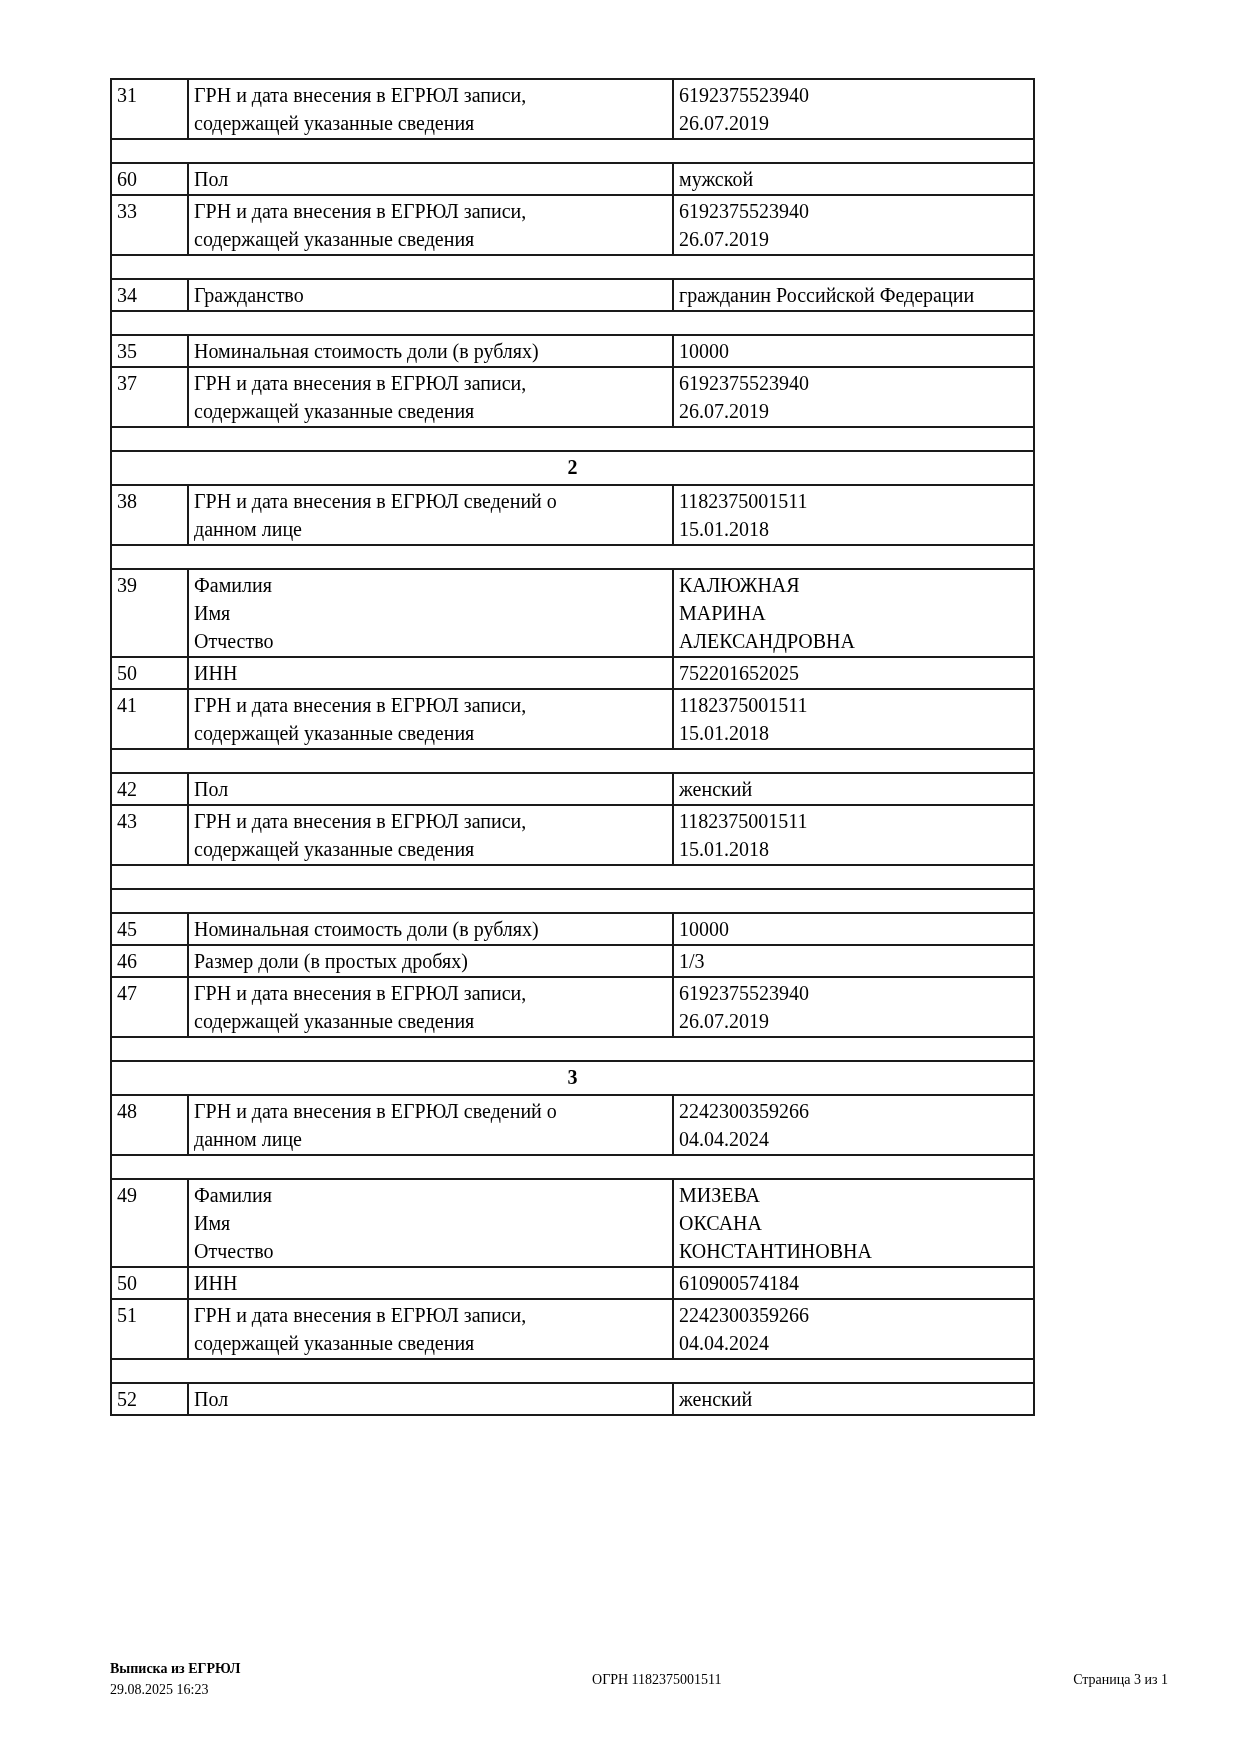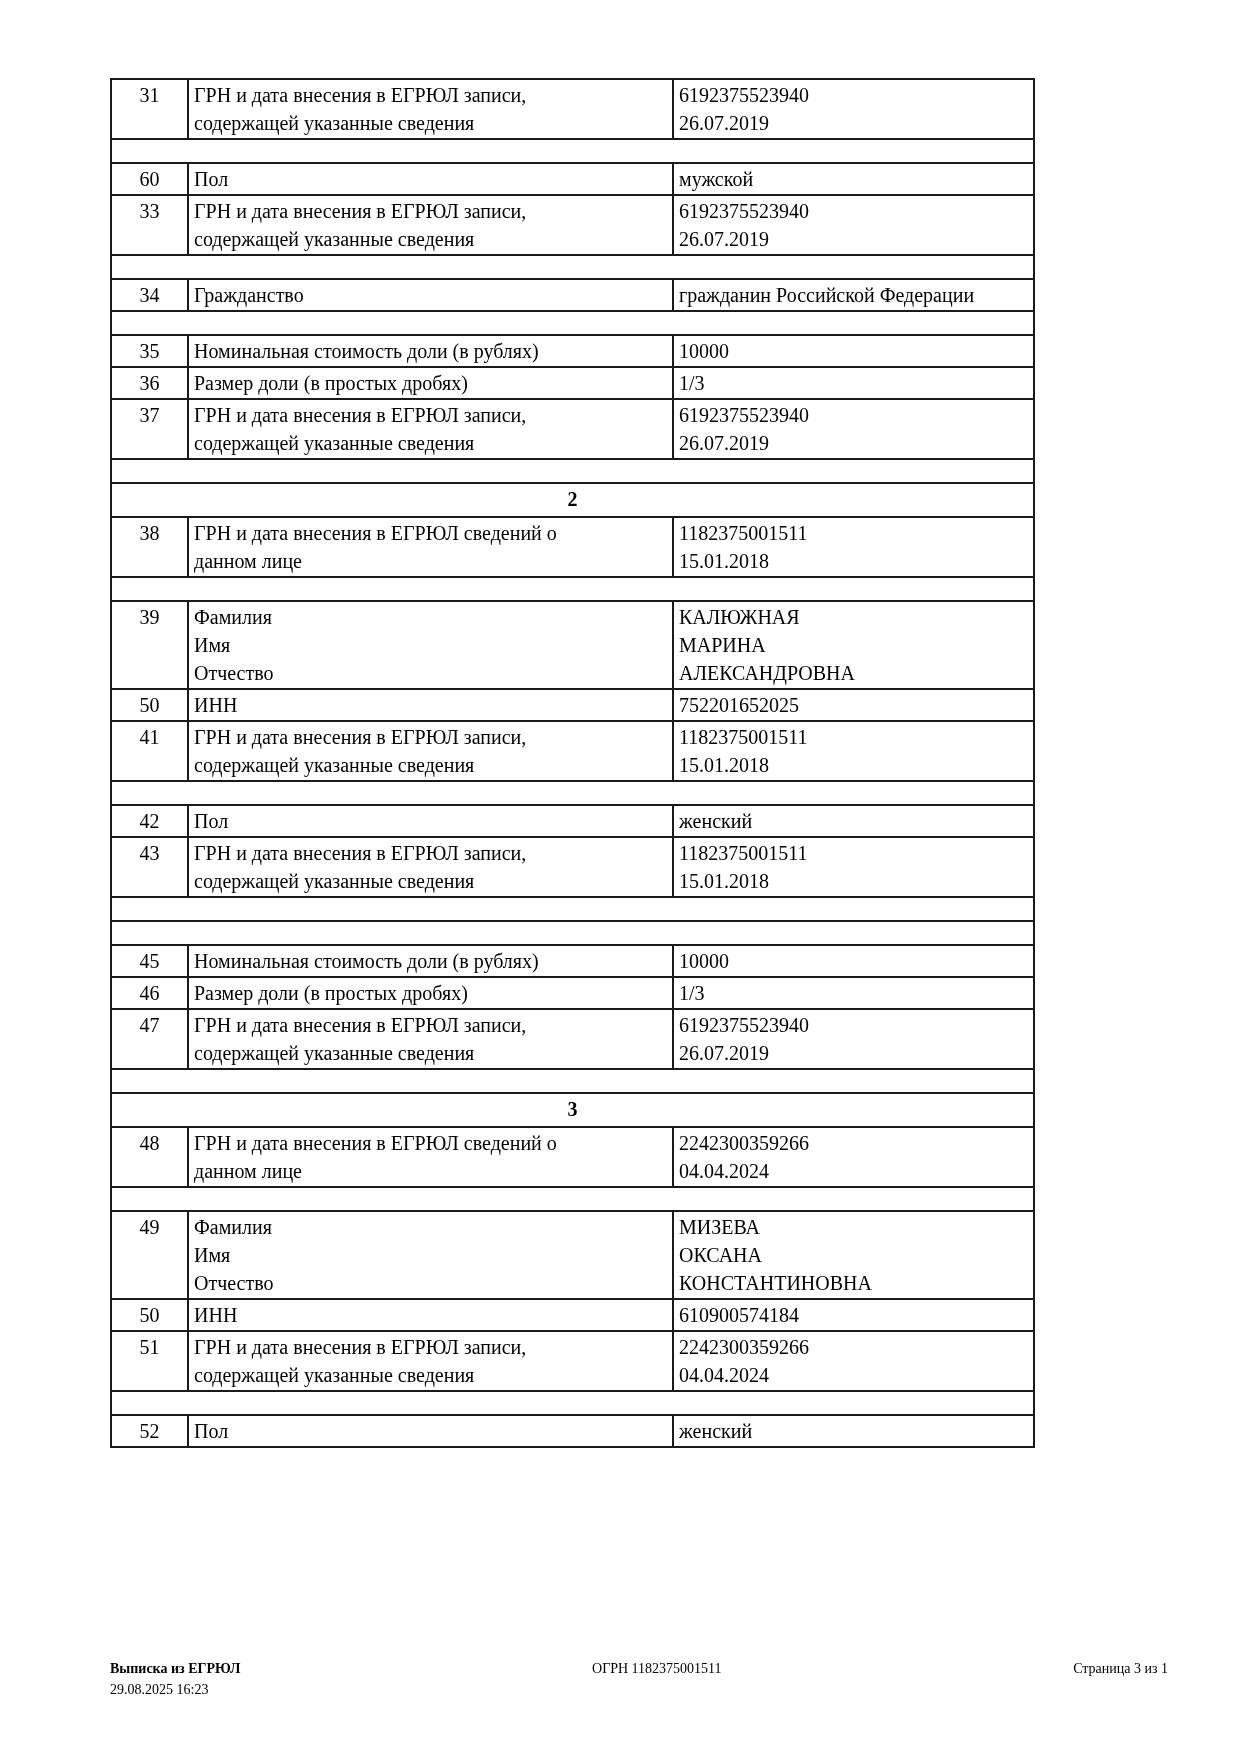--- a/index.html
+++ b/index.html
@@ -29,39 +29,39 @@
   col.c-label { width: 485px; }
   col.c-value { width: 361px; }
   table.doc-table td {
     border: 2px solid #1a1a1a;
     padding: 1px 5px;
     vertical-align: top;
     white-space: pre-line;
     overflow: hidden;
   }
   td.num {
-    text-align: center;
+    text-align: left;
   }
   td.section {
     text-align: center;
     font-weight: bold;
     height: 30px;
   }
   td.spacer {
     height: 20px;
     padding: 0;
   }
   .footer {
     position: absolute;
     left: 110px;
     top: 1658px;
     width: 1058px;
     display: flex;
     justify-content: space-between;
-    align-items: flex-start;
+    align-items: center;
     font-size: 14px;
     line-height: 21px;
     gap: 43px;
   }
   .f-left .f-title { font-weight: bold; }
   .f-center, .f-right { white-space: nowrap; }
 </style>
 </head>
 <body>
 
@@ -104,25 +104,20 @@
           <td class="label">Гражданство</td>
           <td class="value">гражданин Российской Федерации</td>
         </tr>
         <tr>
           <td colspan="3" class="spacer"></td>
         </tr>
         <tr>
           <td class="num">35</td>
           <td class="label">Номинальная стоимость доли (в рублях)</td>
           <td class="value">10000</td>
-        </tr>
-        <tr>
-          <td class="num">36</td>
-          <td class="label">Размер доли (в простых дробях)</td>
-          <td class="value">1/3</td>
         </tr>
         <tr>
           <td class="num">37</td>
           <td class="label">ГРН и дата внесения в ЕГРЮЛ записи,
 содержащей указанные сведения</td>
           <td class="value">6192375523940
 26.07.2019</td>
         </tr>
         <tr>
           <td colspan="3" class="spacer"></td>

